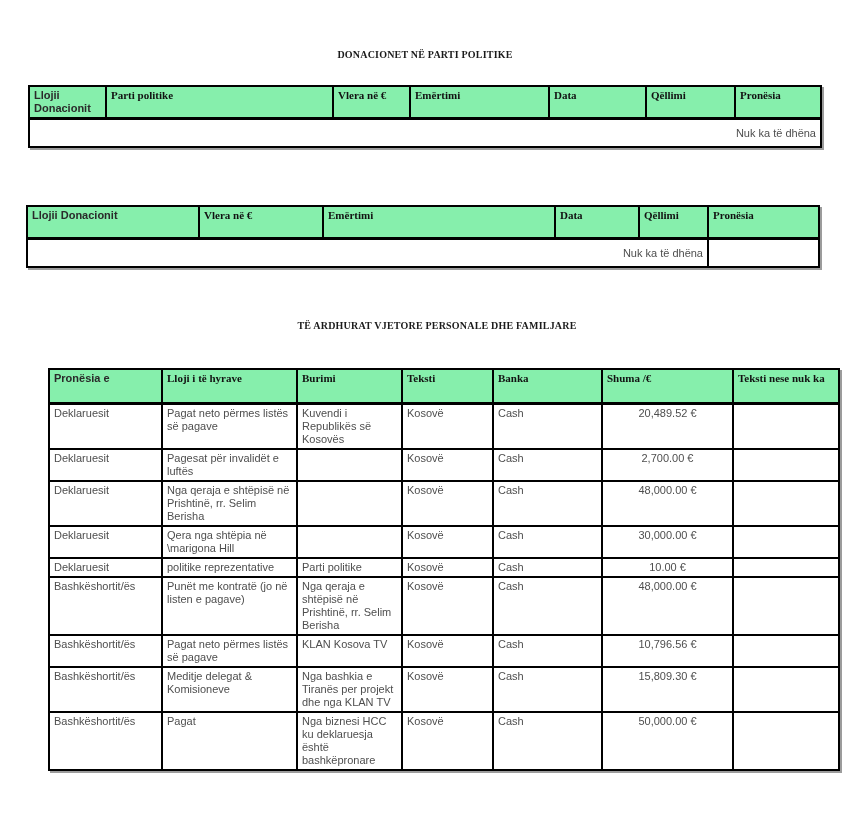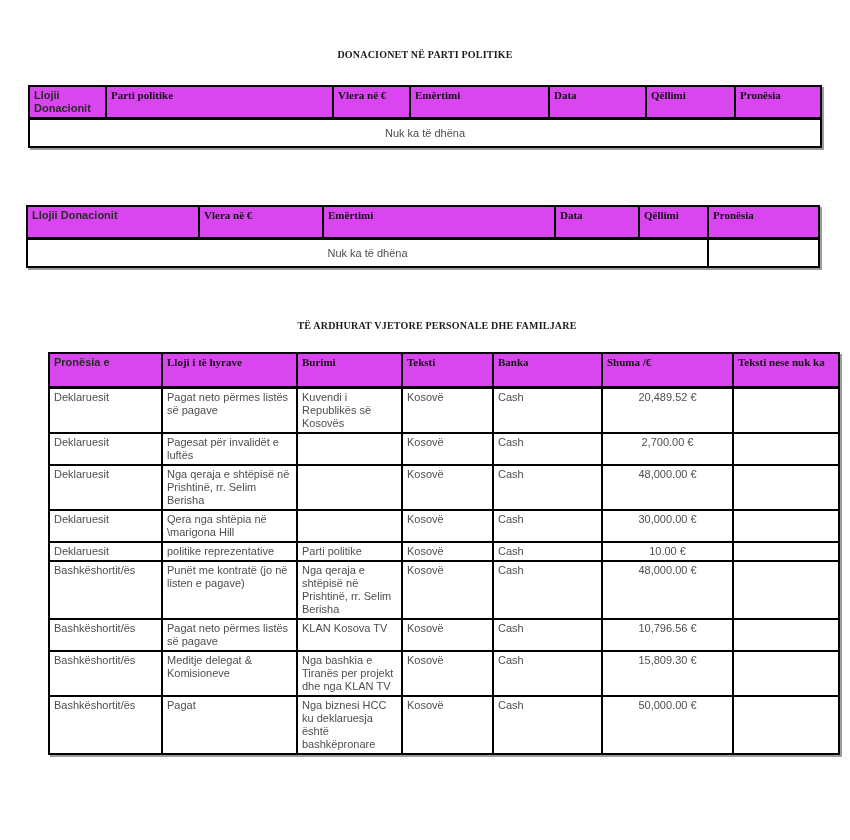--- a/index.html
+++ b/index.html
@@ -28,49 +28,49 @@
   section.sec3 { margin-top: 50px; padding-left: 24px; }
 
   table.doc-table {
     border-collapse: collapse;
     table-layout: fixed;
     box-shadow: 2px 2px 0 #9c9c9c;
     background: #ffffff;
   }
   #t1 { margin-left: 28px; width: 792px; margin-top: 22px; }
   #t2 { margin-left: 26px; width: 792px; margin-top: 21px; }
-  #t3 { margin-left: 24px; width: 790px; margin-top: 18px; }
+  #t3 { margin-left: 24px; width: 790px; margin-top: 34px; }
 
   .doc-table th, .doc-table td {
     border: 2px solid #000000;
     padding: 2px 4px;
     vertical-align: top;
     font-size: 11px;
     line-height: 13px;
     overflow: hidden;
   }
   .doc-table th {
-    background: #d946ef;
+    background: #86efac;
     text-align: left;
     font-family: "Liberation Serif", serif;
     font-weight: bold;
     color: #121212;
     border-bottom-width: 3px;
   }
   .doc-table th.sans {
     font-family: "Liberation Sans", sans-serif;
     color: #2a2a2a;
   }
   #t1 th, #t2 th { height: 26px; }
   #t3 th { height: 28px; }
   .doc-table td {
     color: #4e4e4e;
   }
   td.nodata {
-    text-align: center;
+    text-align: right;
     vertical-align: middle;
     height: 22px;
   }
   td.amount {
     text-align: center;
   }
 </style>
 </head>
 <body>
 

